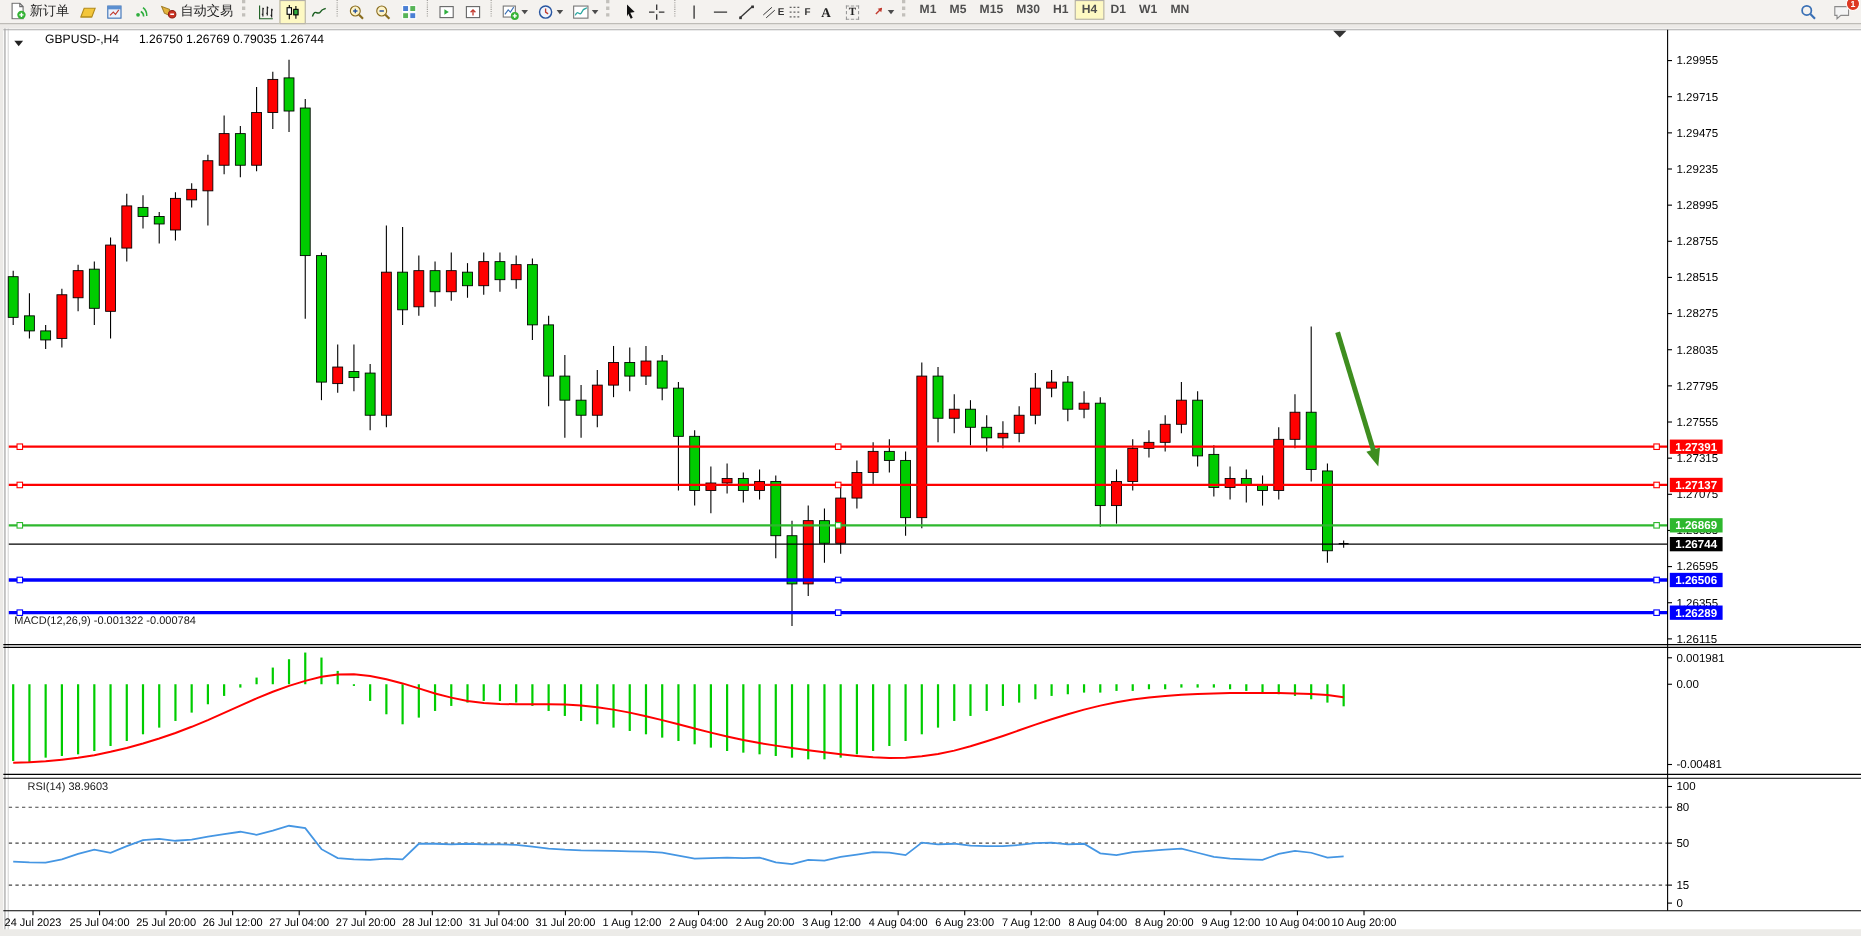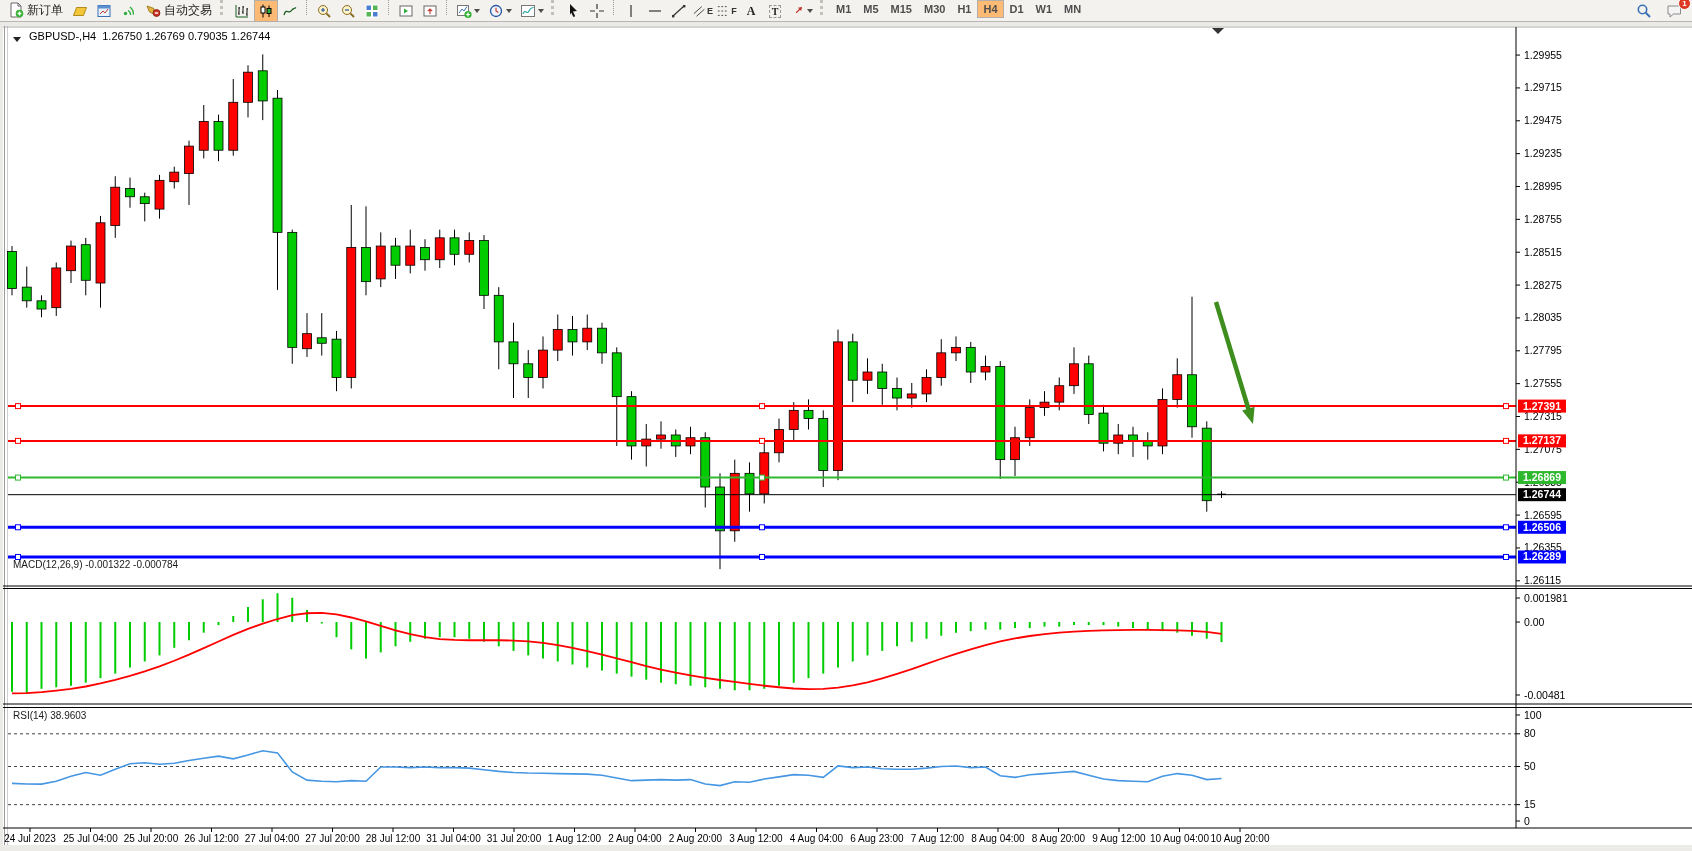--- a/index.html
+++ b/index.html
@@ -5,33 +5,33 @@
   html,body{margin:0;padding:0}
   body{width:1692px;height:851px;position:relative;background:#eceae7;overflow:hidden;
        font-family:"Liberation Sans",sans-serif;-webkit-font-smoothing:antialiased}
   
   .toolbar{position:absolute;top:0;left:0;width:1692px;height:22px;background:#f4f2ef;
            border-bottom:1px solid #b9b6b1;display:flex;align-items:flex-start;padding-left:3px;
            box-sizing:border-box;z-index:10}
   .tbtn{display:flex;align-items:center;gap:3px;height:20px;padding:0 4px;border:1px solid transparent;
         font:12px "Liberation Sans",sans-serif;color:#1d1d1d;background:transparent;cursor:default;white-space:nowrap}
   .tico{width:22px;height:20px;display:flex;align-items:center;justify-content:center;border:1px solid transparent}
-  .tico.active,.tf.active{background:#fdba74;border:1px solid #b3afa8}
+  .tico.active,.tf.active{background:#fef9c3;border:1px solid #b3afa8}
   .sep{width:1px;height:15px;border-left:1px dotted #9c9a96;margin:0 4px}
   .grip{width:4px;height:15px;border-left:3px dotted #c2c0bb;margin:0 3px}
   .caret{width:0;height:0;border-left:3px solid transparent;border-right:3px solid transparent;
          border-top:4px solid #4c4c4c;margin-left:2px}
   .tf{font:bold 11px "Liberation Sans",sans-serif;color:#4e4e4e;padding:2px 5px;border:1px solid transparent}
   .glyph{font:bold 9px "Liberation Sans",sans-serif;color:#333}
   .right-tools{margin-left:auto;display:flex;align-items:center;margin-right:6px}
   .badge{position:absolute;top:-4px;right:-6px;width:11px;height:11px;border-radius:50%;
          background:#dd3822;color:#fff;font:bold 8px/11px "Liberation Sans",sans-serif;text-align:center;border:1px solid #fff}
   
   .hdr{position:absolute;left:13px;top:30px;font:11px "Liberation Sans",sans-serif;color:#000;z-index:5;
-       display:flex;align-items:flex-end;gap:6px}
+       display:flex;align-items:flex-end;gap:18px}
   .tri-down{width:0;height:0;border-left:4px solid transparent;border-right:4px solid transparent;
             border-top:5px solid #222;margin-right:2px}
   .subhdr{position:absolute;font:10px "Liberation Sans",sans-serif;color:#1a1a1a;z-index:5}
   svg text{font-family:"Liberation Sans",sans-serif}
 </style>
 </head>
 <body>
 
 
 
@@ -652,16 +652,16 @@
     </g>
     <rect x="0" y="845" width="1692" height="6" fill="#ecebe8"></rect>
   </svg>
 
 <div class="hdr">
   <span class="tri-down"></span>
   <span>GBPUSD-,H4</span>
   <span>1.26750 1.26769 0.79035 1.26744</span>
 </div>
 <div class="subhdr" style="left:13px;top:559px">MACD(12,26,9) -0.001322 -0.000784</div>
-<div class="subhdr" style="left:13px;top:710px">RSI(14) 38.9603</div>
+<div class="subhdr" style="left:25px;top:710px">RSI(14) 38.9603</div>
 
 
 
 
 </body></html>

